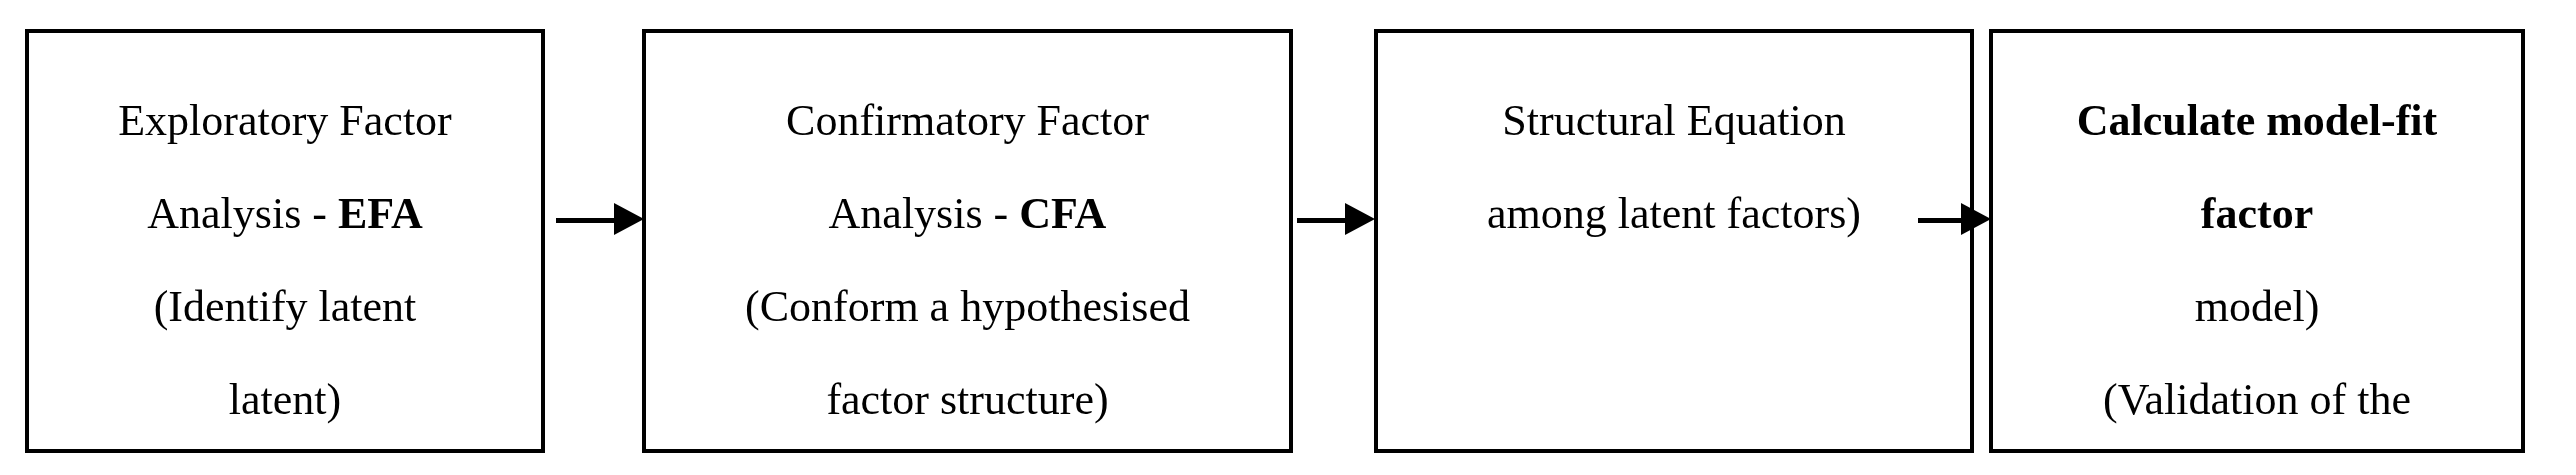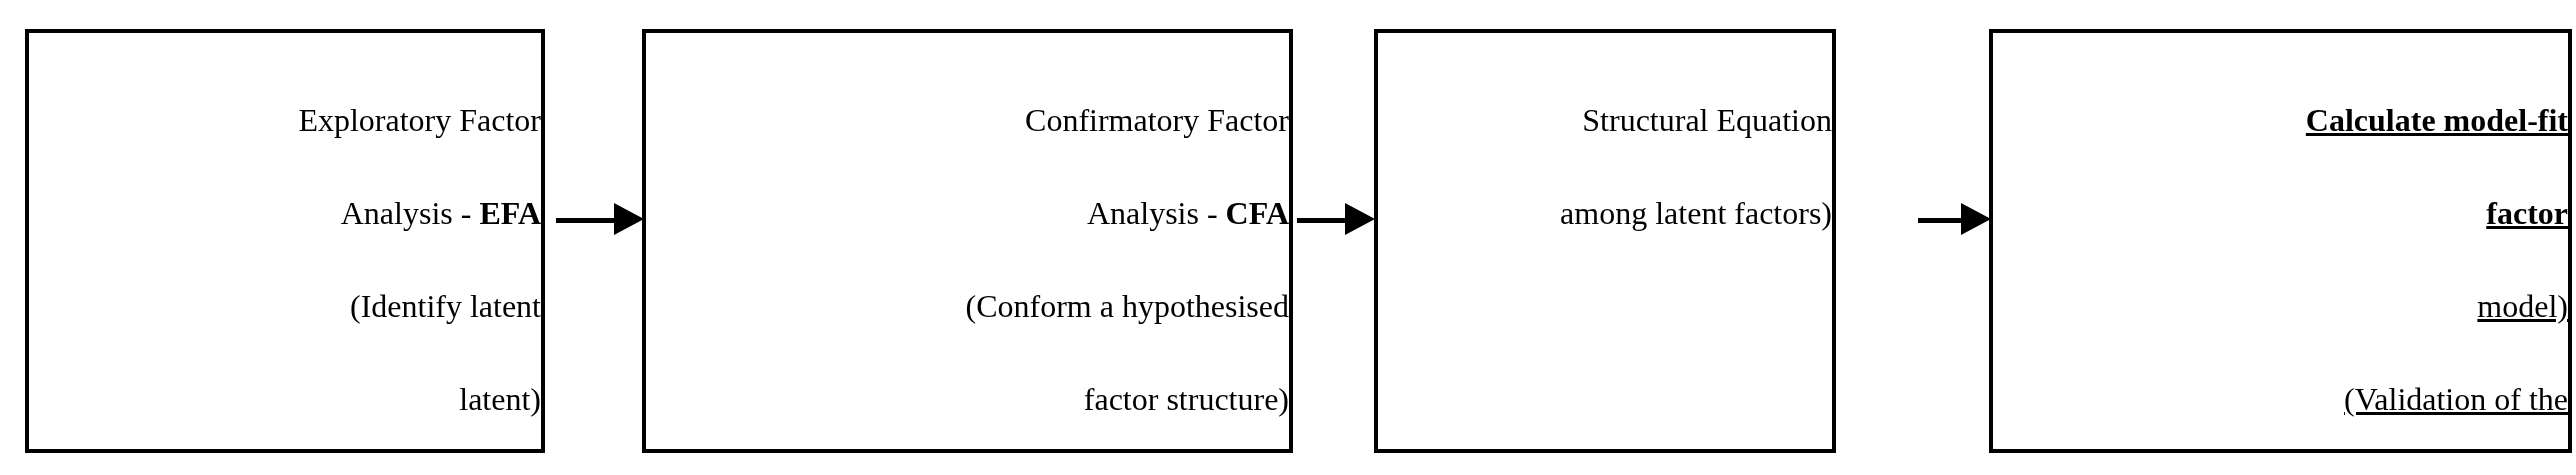--- a/index.html
+++ b/index.html
@@ -22,32 +22,31 @@
     box-sizing: border-box;
     border: 4.7px solid #000000;
     background: #ffffff;
     text-align: center;
     padding-top: 41px;
   }
   .box-line {
     display: block;
     height: 93px;
     line-height: 93px;
-    font-size: 32px;
+    font-size: 44px;
     white-space: nowrap;
-    text-align: right;
   }
   .box-line b {
     font-weight: bold;
   }
   
   #box-1 { left: 25px;   width: 520px; }
   #box-2 { left: 642px;  width: 651px; }
-  #box-3 { left: 1374px; width: 462px; }
-  #box-4 { left: 1989px; width: 583px; text-decoration: underline; }
+  #box-3 { left: 1374px; width: 600px; }
+  #box-4 { left: 1989px; width: 536px; }
   
   .arrow-line {
     position: absolute;
     top: 218px;
     height: 4.7px;
     background: #000000;
   }
   .arrow-head {
     position: absolute;
     top: 203px;

